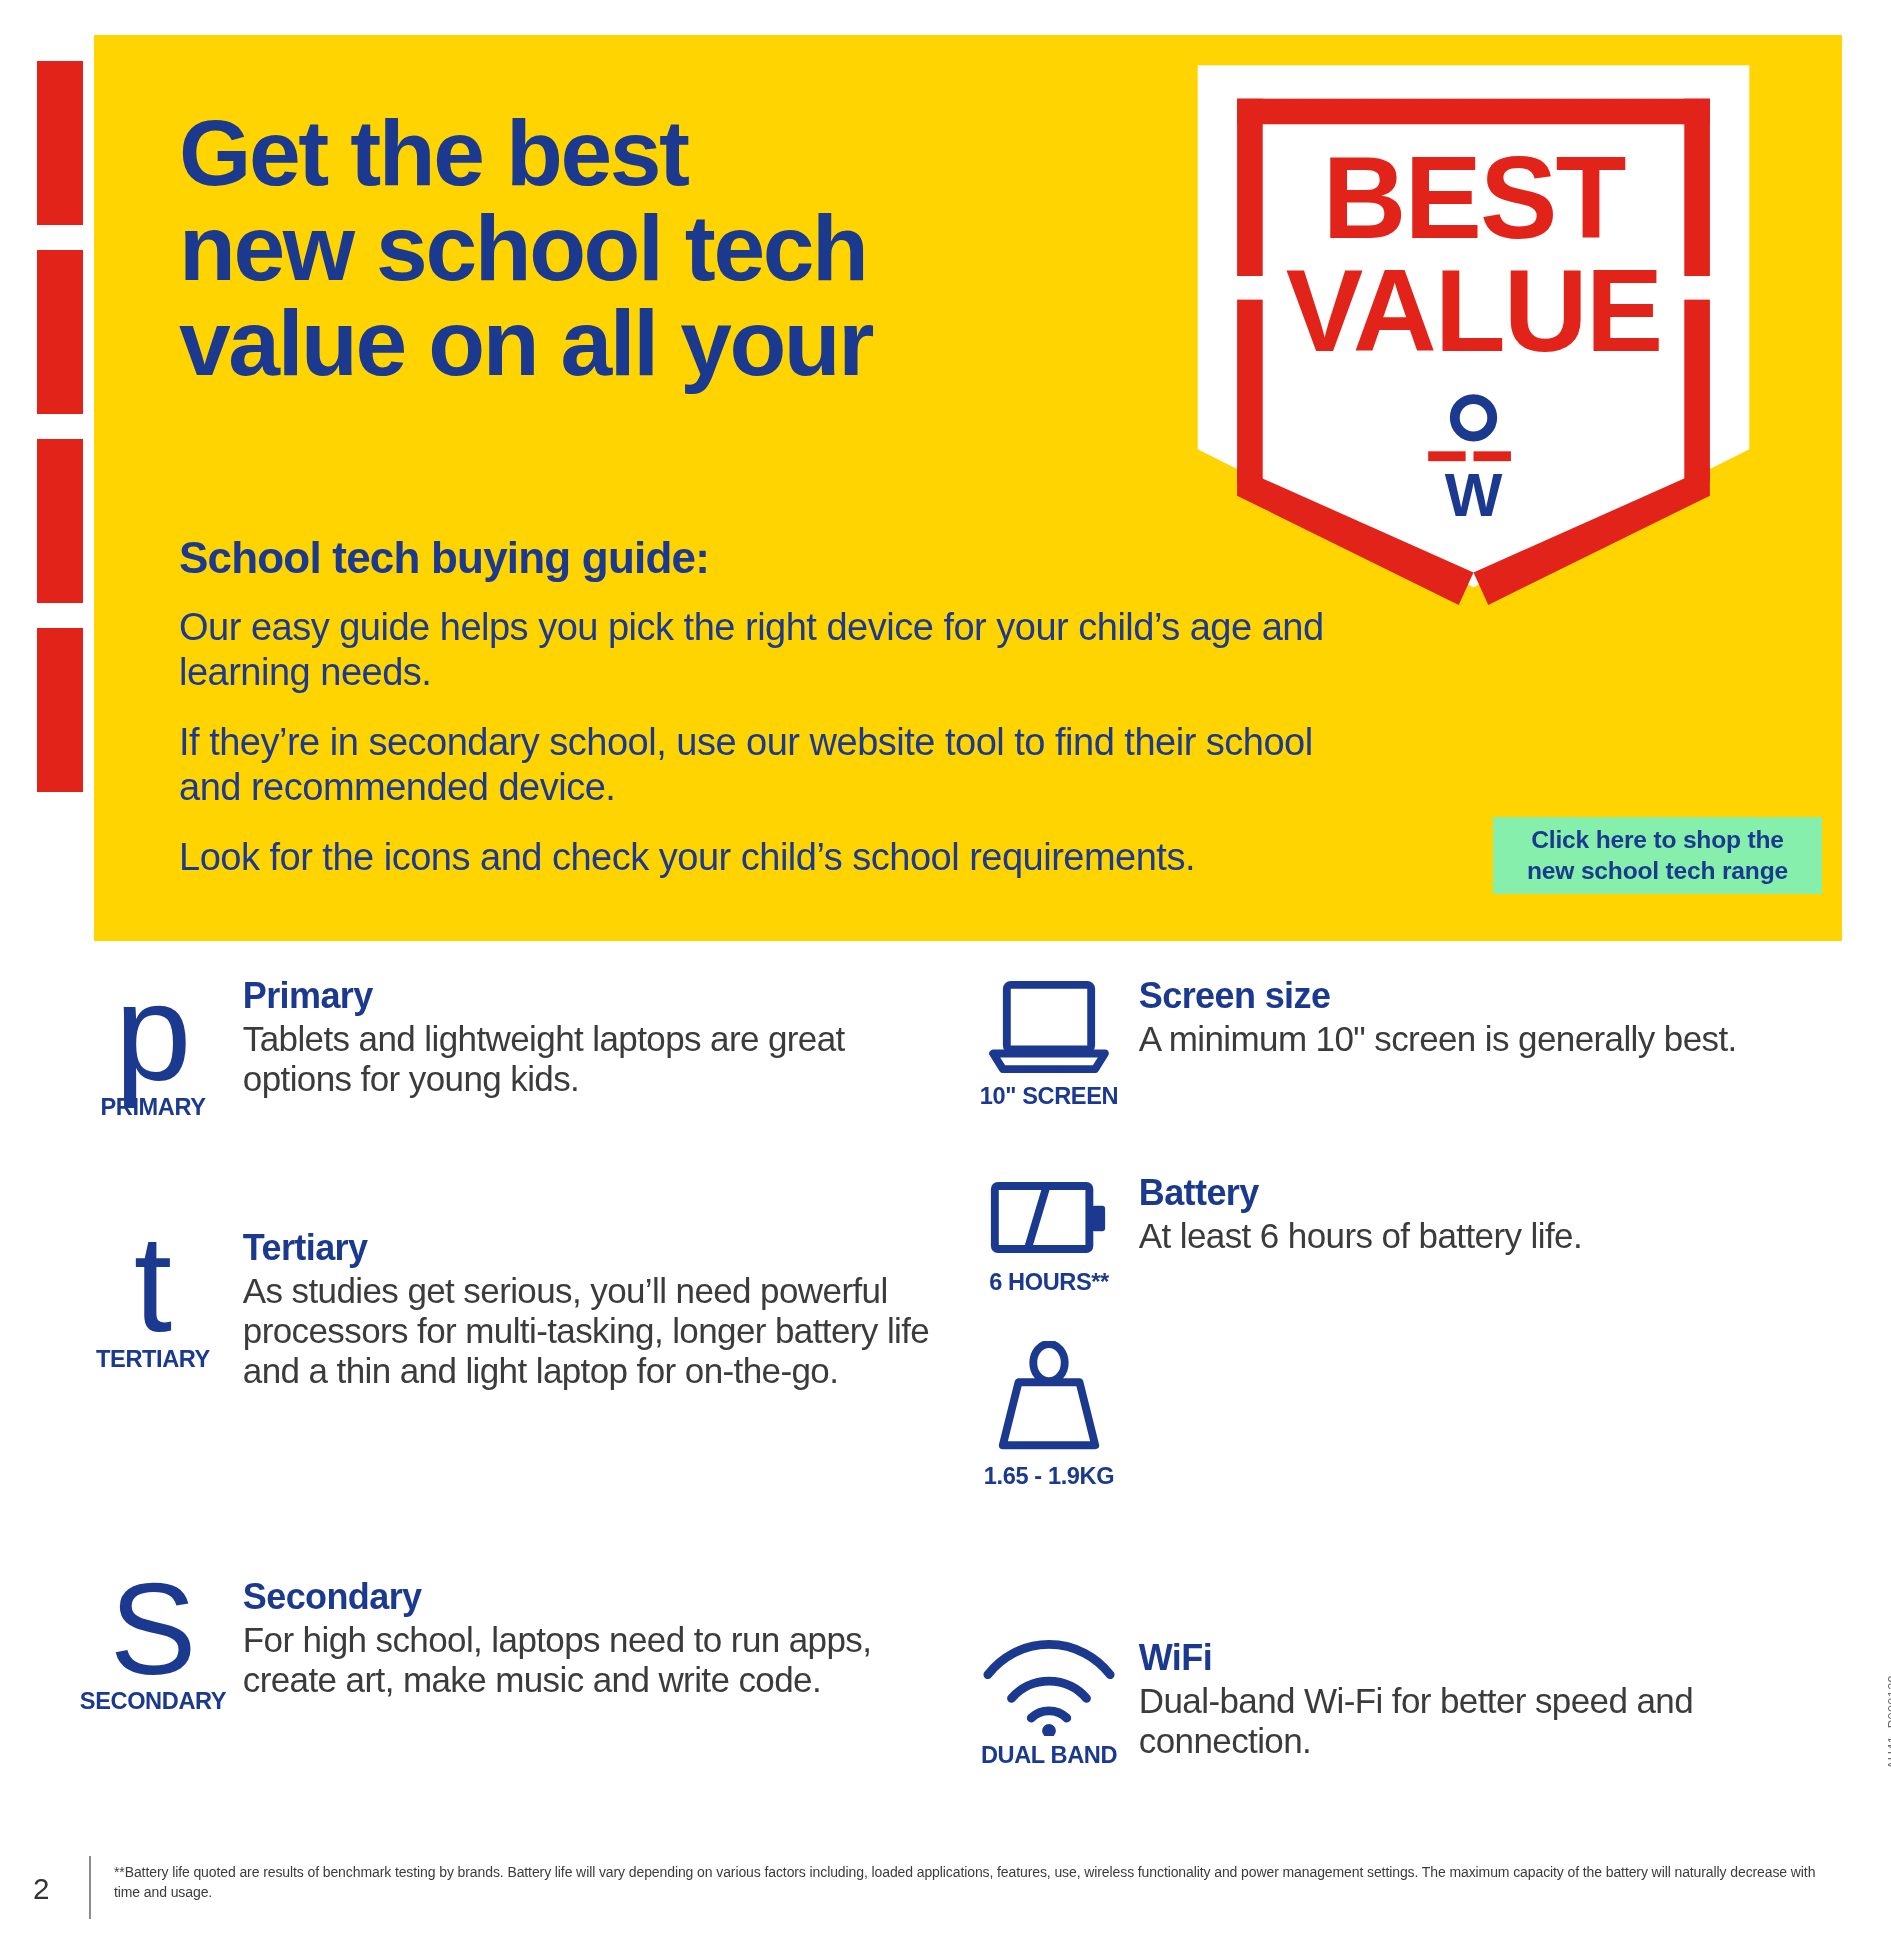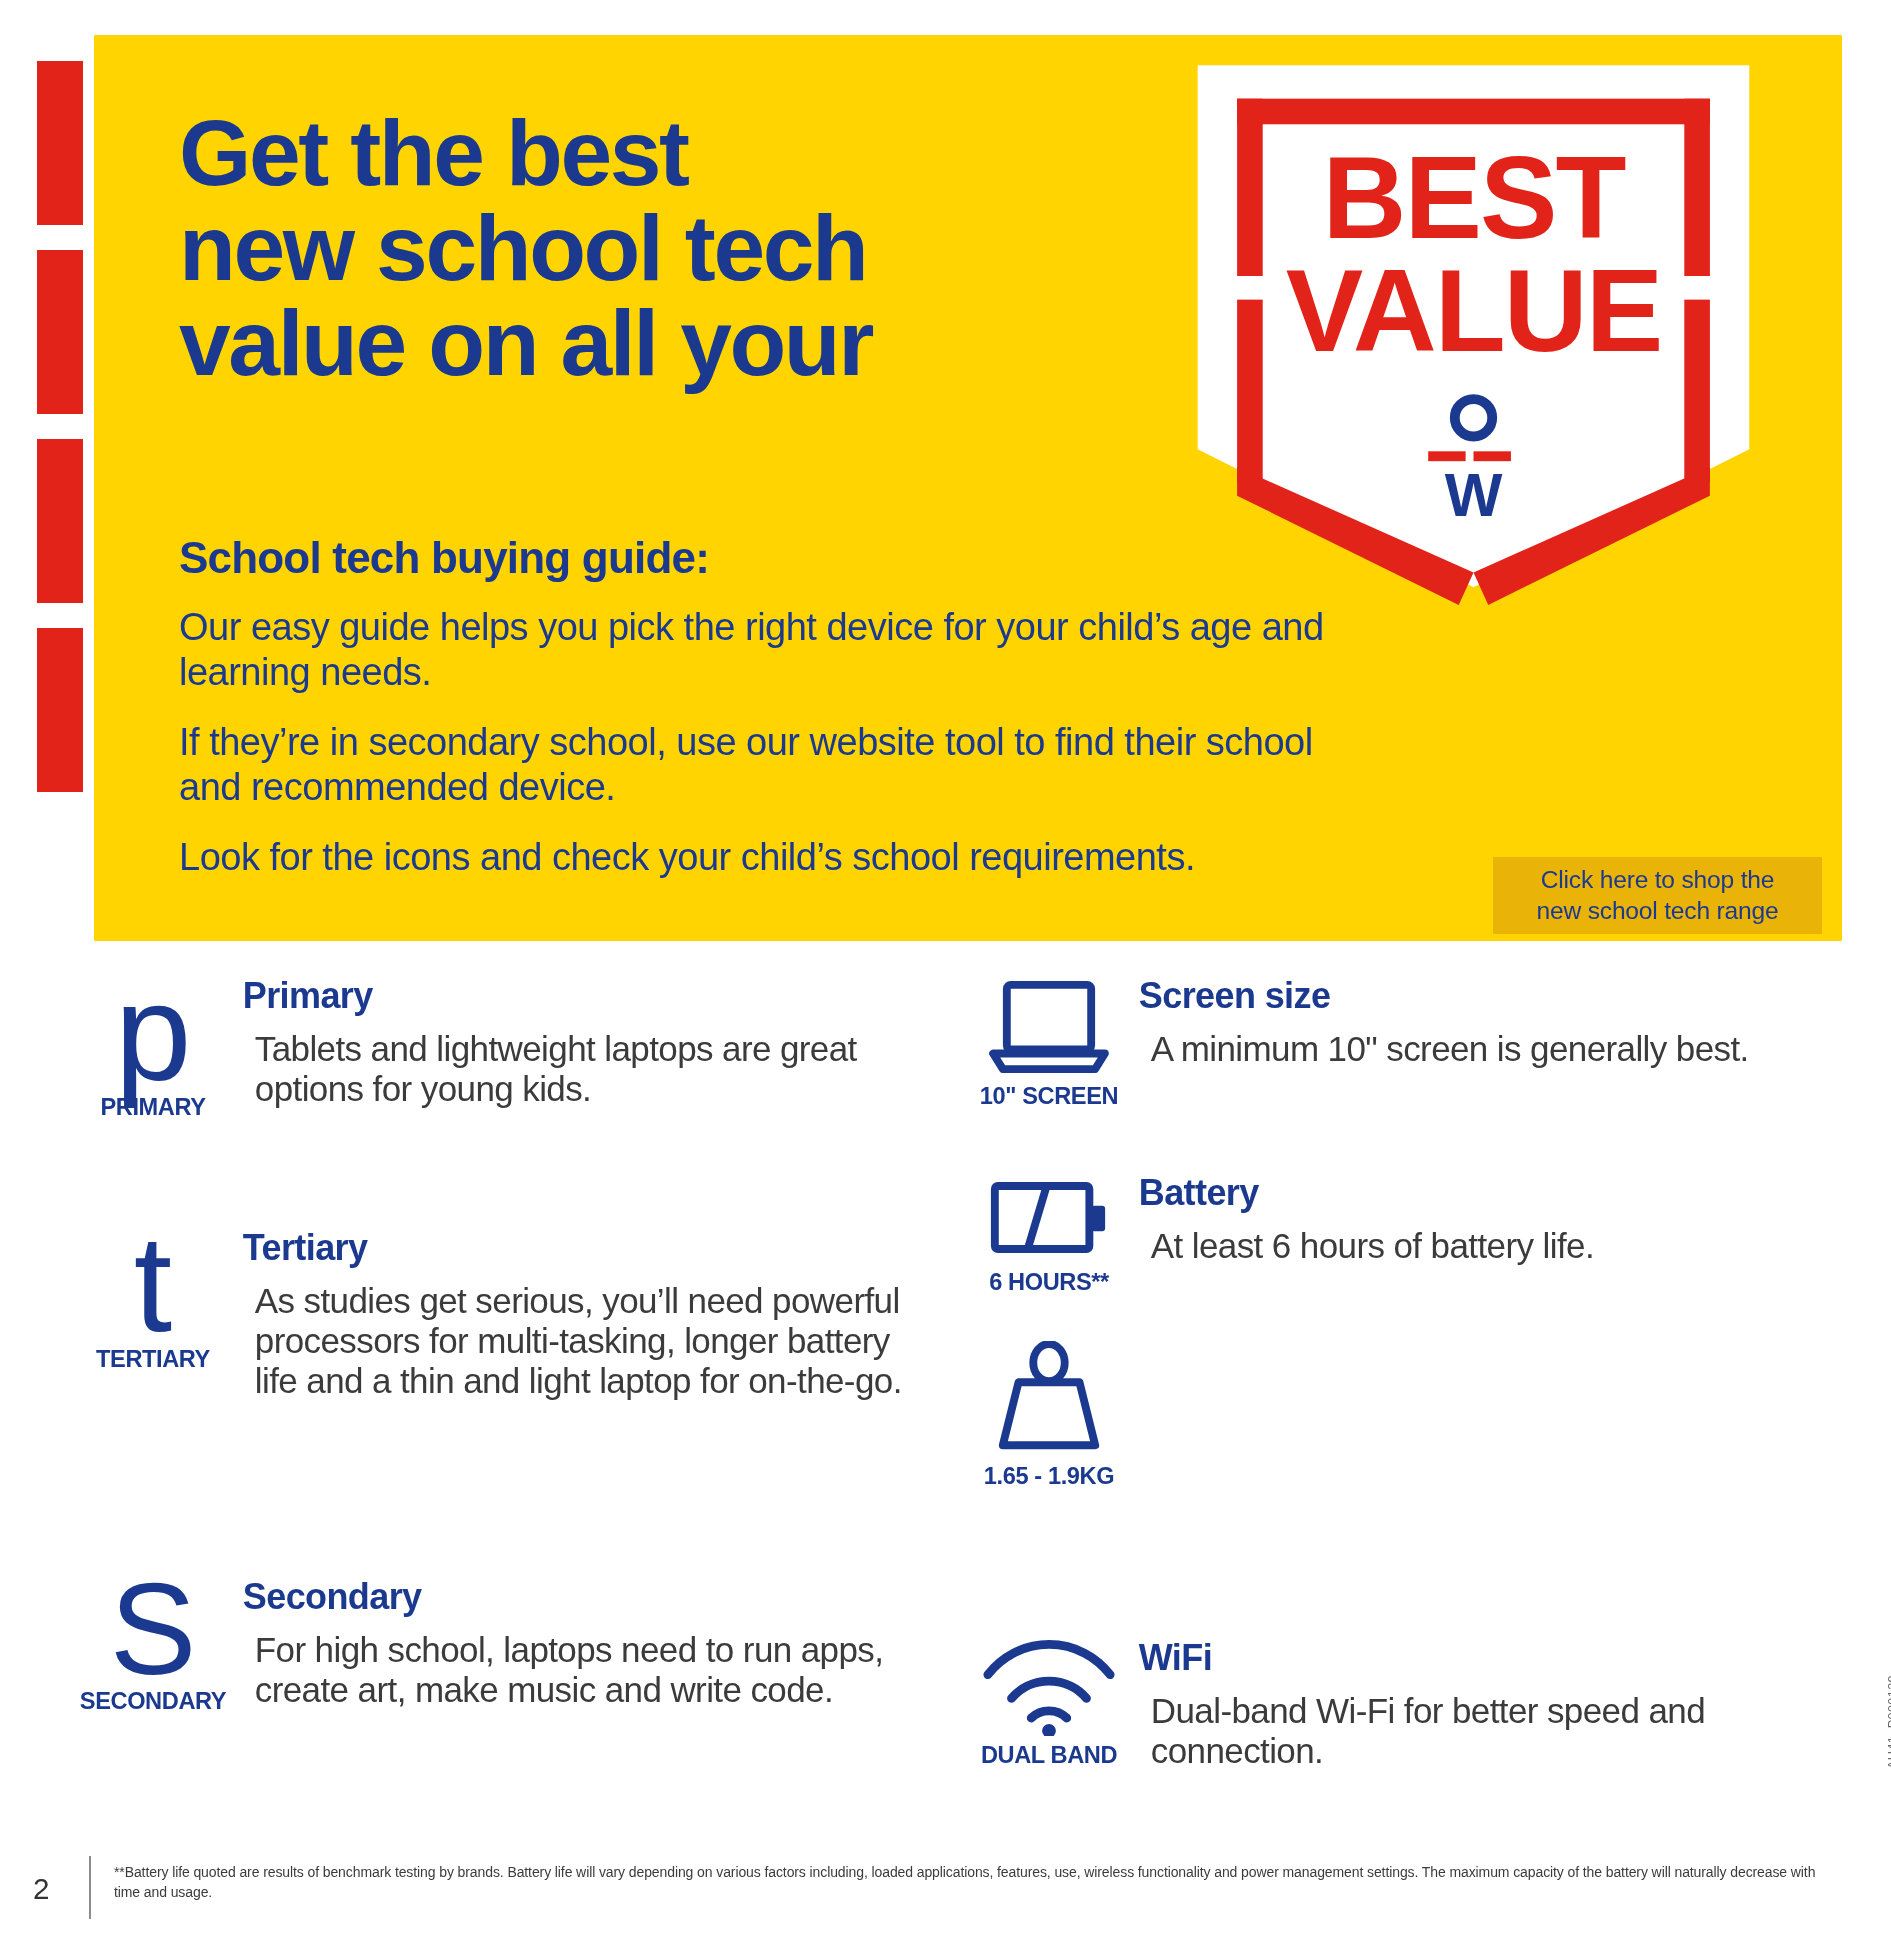--- a/index.html
+++ b/index.html
@@ -95,27 +95,27 @@
   .badge-text-best, .badge-text-value {
     fill: #e2231a;
     font-family: "Liberation Sans", sans-serif;
     font-weight: bold;
   }
 
   
   .cta {
     position: absolute;
     left: 1456px;
-    top: 822px;
+    top: 782px;
     width: 329px;
     height: 77px;
-    background: #eab308;
+    background: #86efac;
     color: #1b3a8f;
     font-size: 24.6px;
-    font-weight: normal;
+    font-weight: bold;
     line-height: 1.25;
     text-align: center;
     display: flex;
     flex-direction: column;
     align-items: center;
     justify-content: center;
     letter-spacing: -0.2px;
     cursor: pointer;
   }
 
@@ -158,21 +158,21 @@
   }
   .feature .body { padding-left: 15.8px; }
   .feature .body h3 {
     margin: 0 0 2px 0;
     color: #1b3a8f;
     font-size: 36px;
     font-weight: bold;
     letter-spacing: -0.6px;
   }
   .feature .body p {
-    margin: 12px;
+    margin: 0;
     color: #3b3b3b;
     font-size: 35px;
     font-weight: 400;
     line-height: 1.14;
     letter-spacing: -0.6px;
   }
 
   
   .glyph {
     color: #1b3a8f;

